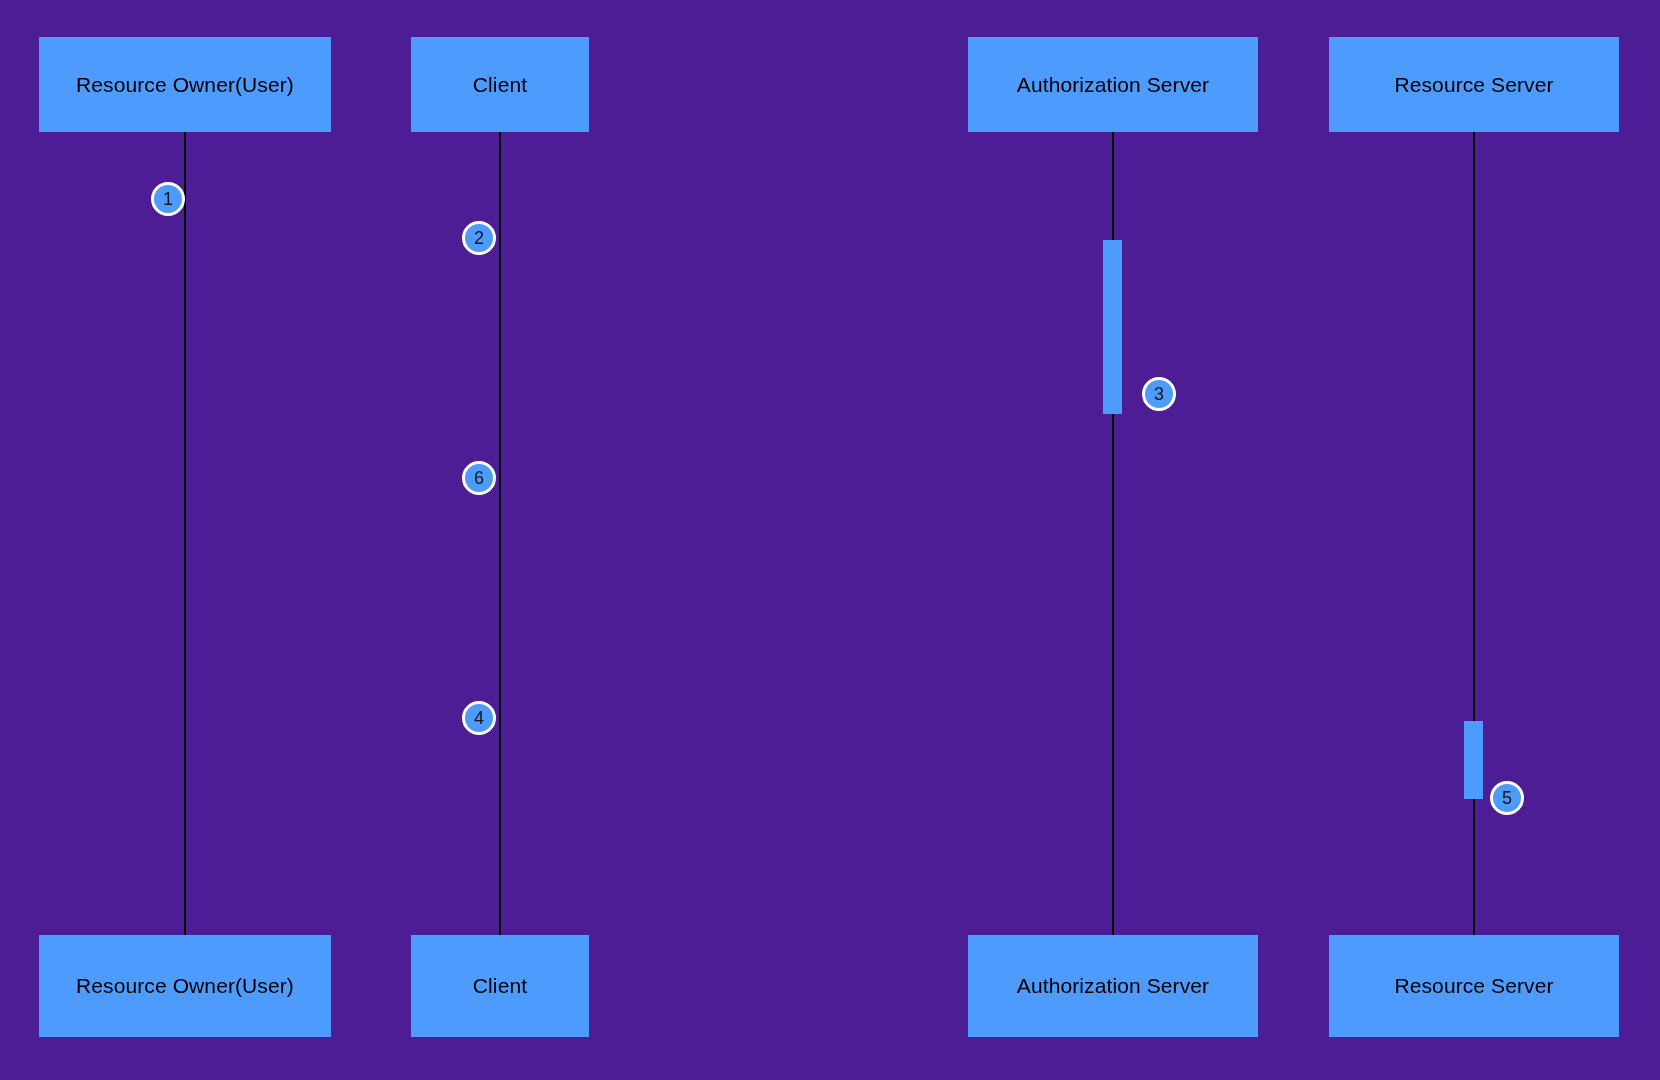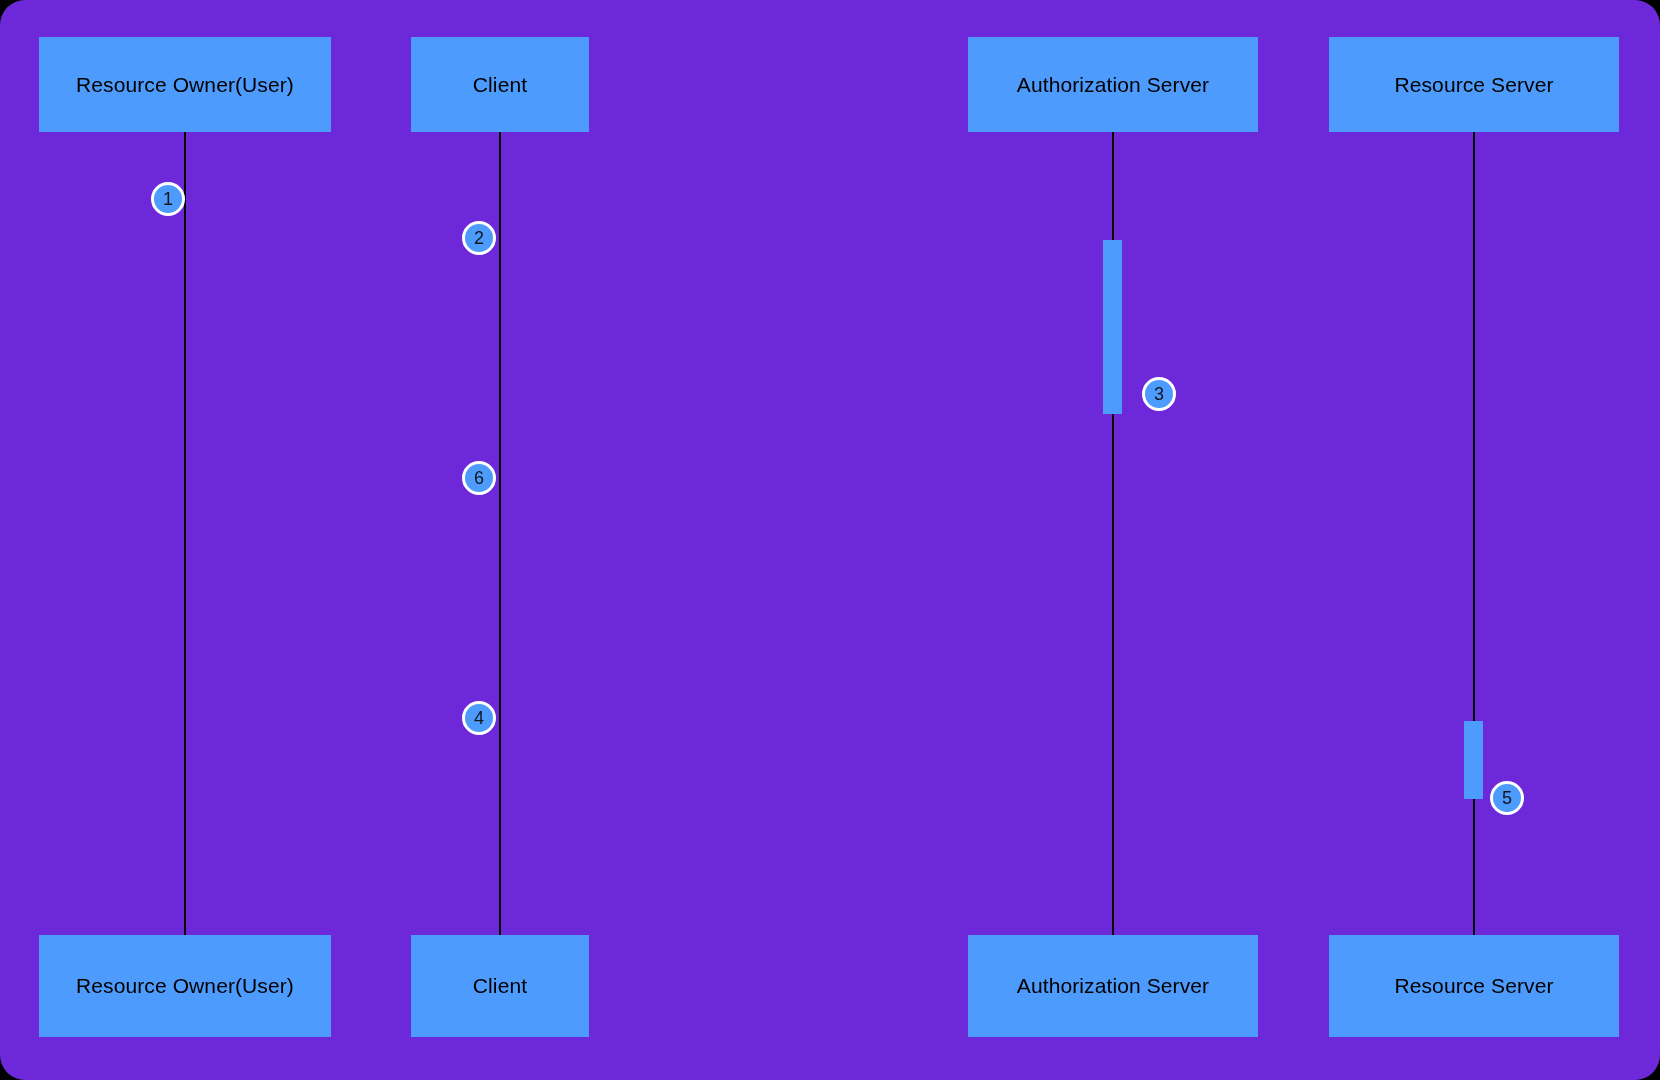--- a/index.html
+++ b/index.html
@@ -5,24 +5,23 @@
 <style>
   html, body {
     margin: 0;
     padding: 0;
     background: #000000;
   }
   #canvas {
     position: relative;
     width: 1660px;
     height: 1080px;
-    background: #6d28d9;
+    background: #4c1d95;
     overflow: hidden;
     font-family: "Liberation Sans", "DejaVu Sans", sans-serif;
-    border-radius: 25px;
   }
   .participant {
     position: absolute;
     background: #4d9bfc;
     color: #000000;
     display: flex;
     align-items: center;
     justify-content: center;
     font-size: 21px;
     font-weight: 400;

